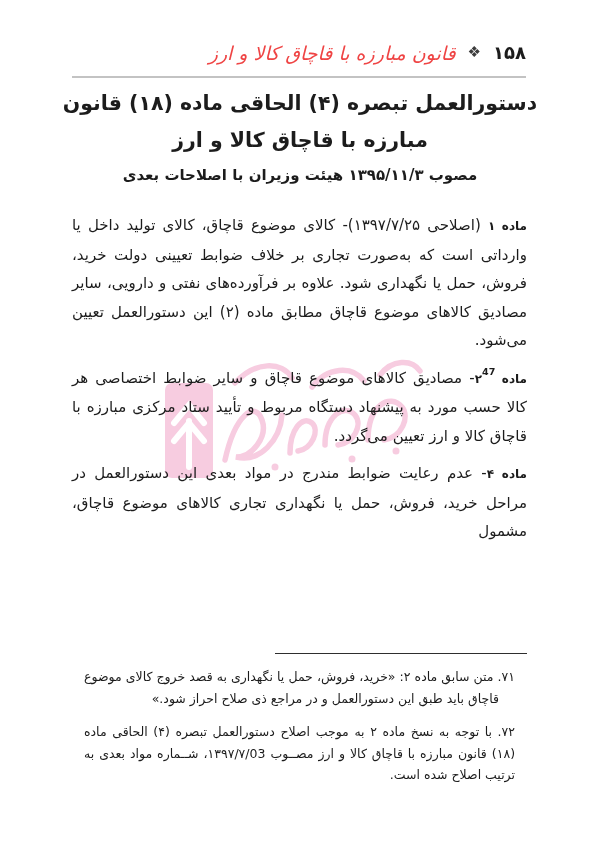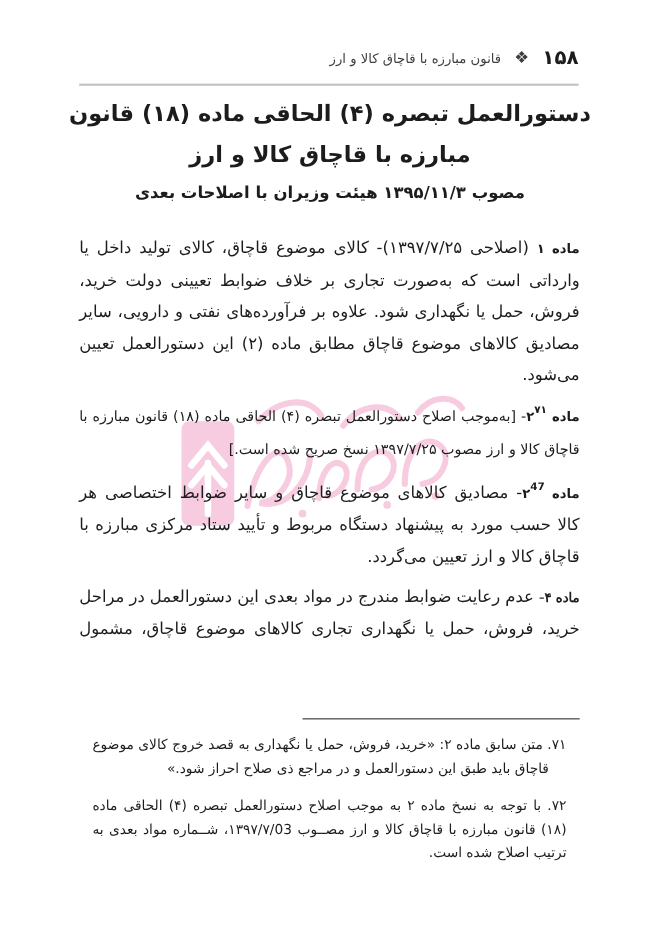--- a/index.html
+++ b/index.html
@@ -7,36 +7,36 @@
     position:relative;width:600px;height:850px;background:#ffffff;
     overflow:hidden;font-family:"DejaVu Sans",sans-serif;color:#1c1c1c;direction:rtl;
   }
   
   .header{
     position:absolute;top:36px;right:74px;left:74px;height:34px;
     display:flex;align-items:center;gap:12px;
   }
   .page-num{font-size:18px;font-weight:700;letter-spacing:1px;line-height:1;}
   .ornament{font-size:15px;color:#3d3d3d;line-height:1;transform:translateY(-1px);}
-  .book-title{font-size:12px;color:#404040;}
+  .book-title{font-size:19px;color:#ef4444;font-style:italic;}
   .header-rule{position:absolute;top:76px;right:74px;left:72px;border-top:2px solid #c3c3c3;}
   
   .title-block{position:absolute;top:85px;right:55px;left:55px;text-align:center;z-index:2;}
   .title-line{font-size:20.5px;font-weight:700;line-height:37px;}
   .approval{font-size:15px;font-weight:700;margin-top:7px;}
   
   .body-text{
     position:absolute;top:211px;right:73px;left:72px;z-index:2;
     font-size:15px;line-height:28.5px;text-align:justify;
   }
   .body-text p{margin:0 0 9px 0;}
   .mlabel{font-weight:700;font-size:12px;}
   sup.fn-ref{font-size:9.5px;line-height:0;position:relative;top:-2px;font-weight:700;}
   .small-note{font-size:13px;}
-  .cut{text-align-last:justify;font-family:Liberation Serif, serif;}
+  .cut{text-align-last:justify;}
   
   .footnotes{
     position:absolute;top:653px;right:73px;left:72px;z-index:2;
     font-size:12.5px;line-height:21.5px;text-align:justify;
   }
   .fn-rule{width:252px;border-top:1.7px solid #2e2e2e;margin:0 0 9px 0;}
   .fn{margin:12px;}
   .fn-hang{padding-right:16px;text-indent:-16px;}
   
   .watermark{position:absolute;top:345px;left:140px;width:300px;height:165px;z-index:1;}
@@ -78,21 +78,20 @@
 
   <div class="title-block">
     <div class="title-line">دستورالعمل تبصره (۴) الحاقی ماده (۱۸) قانون</div>
     <div class="title-line">مبارزه با قاچاق کالا و ارز</div>
     <div class="approval">مصوب ۱۳۹۵/۱۱/۳ هیئت وزیران با اصلاحات بعدی</div>
   </div>
 
   <div class="body-text">
     <p><span class="mlabel">ماده ۱</span><sup class="fn-ref"></sup><span> (اصلاحی ۱۳۹۷/۷/۲۵)- کالای موضوع قاچاق، کالای تولید داخل یا وارداتی است که به‌صورت تجاری بر خلاف ضوابط تعیینی دولت خرید، فروش، حمل یا نگهداری شود. علاوه بر فرآورده‌های نفتی و دارویی، سایر مصادیق کالاهای موضوع قاچاق مطابق ماده (۲) این دستورالعمل تعیین می‌شود.</span></p>
 
-    <p><span class="mlabel">ماده ۲</span><sup class="fn-ref">۷۱</sup><span class="small-note">- [به‌موجب اصلاح دستورالعمل تبصره (۴) الحاقی ماده (۱۸) قانون مبارزه با قاچاق کالا و ارز مصوب ۱۳۹۷/۷/۲۵ نسخ صریح شده است.]</span></p>
 
     <p><span class="mlabel">ماده ۲</span><sup class="fn-ref">47</sup><span>- مصادیق کالاهای موضوع قاچاق و سایر ضوابط اختصاصی هر کالا حسب مورد به پیشنهاد دستگاه مربوط و تأیید ستاد مرکزی مبارزه با قاچاق کالا و ارز تعیین می‌گردد.</span></p>
 
 
     <p class="cut"><span class="mlabel">ماده ۴</span><sup class="fn-ref"></sup><span>- عدم رعایت ضوابط مندرج در مواد بعدی این دستورالعمل در مراحل خرید، فروش، حمل یا نگهداری تجاری کالاهای موضوع قاچاق، مشمول</span></p>
   </div>
 
   <div class="footnotes">
     <div class="fn-rule"></div>
     <p class="fn fn-hang">۷۱. متن سابق ماده ۲: «خرید، فروش، حمل یا نگهداری به قصد خروج کالای موضوع قاچاق باید طبق این دستورالعمل و در مراجع ذی صلاح احراز شود.»</p>

